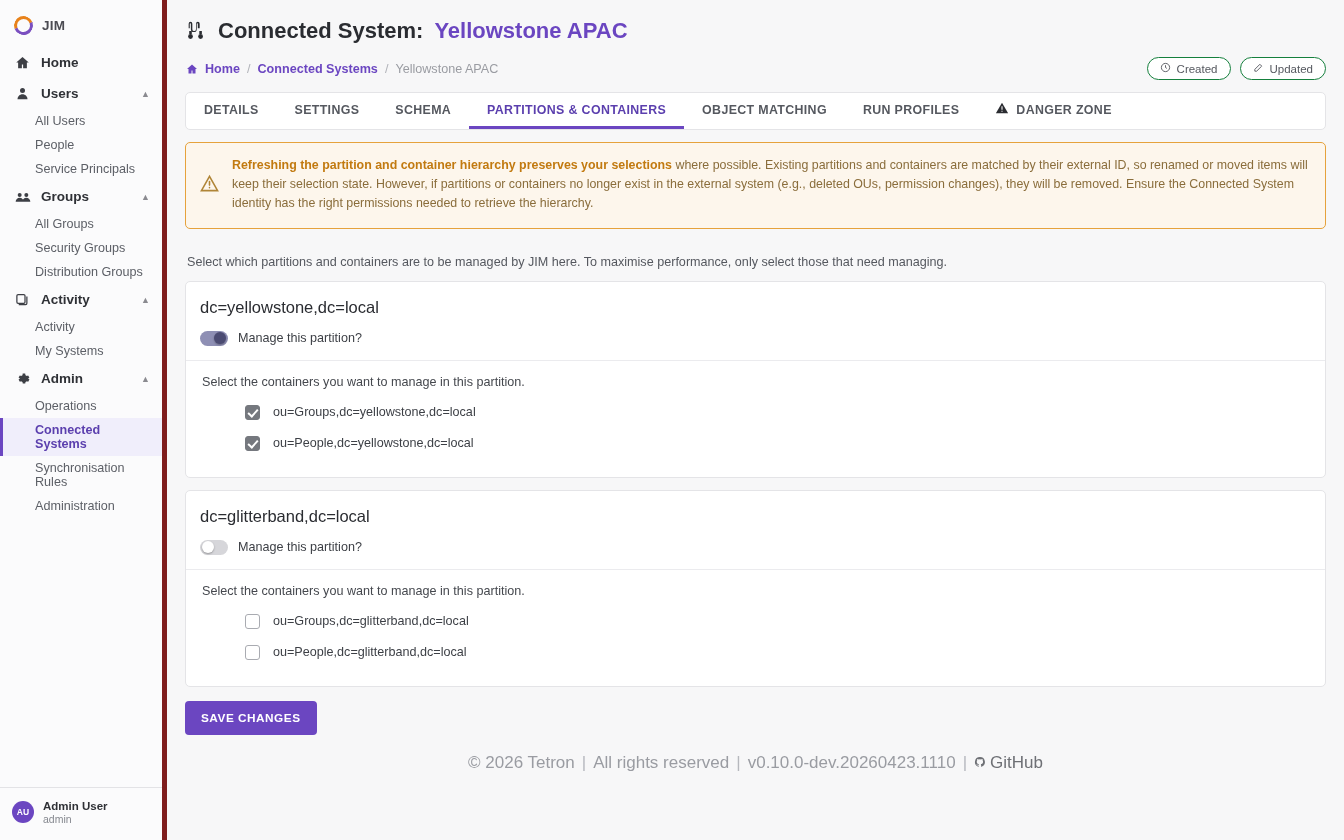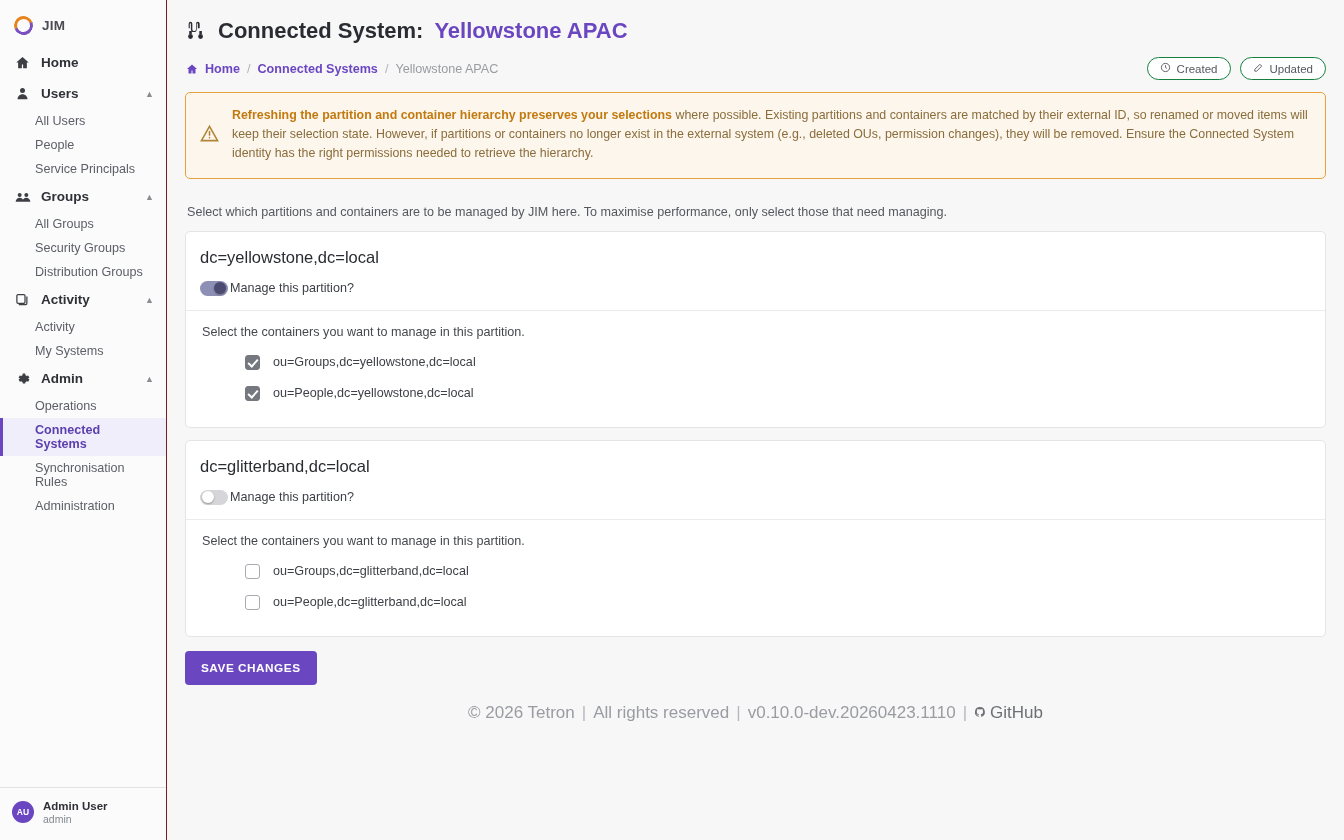--- a/index.html
+++ b/index.html
@@ -12,21 +12,21 @@
     overflow: hidden;
   }
   .app { display: flex; width: 1344px; height: 840px; }
 
   
   .sidebar {
     width: 167px;
     min-width: 167px;
     height: 840px;
     background: #fbfbfc;
-    border-right: 1px solid #7f1d1d;
+    border-right: 5px solid #7f1d1d;
     display: flex;
     flex-direction: column;
     padding-top: 6px;
   }
   .brand {
     display: flex; align-items: center; gap: 9px;
     padding: 10px 14px 12px 14px;
   }
   .brand-logo {
     width: 19px; height: 19px; border-radius: 50%;
@@ -143,21 +143,21 @@
   .helper { font-size: 12.6px; color: #55585f; margin: 26px 0 0 2px; }
 
   .card {
     margin-top: 12px;
     background: #fff;
     border: 1px solid #e4e4e7;
     border-radius: 5px;
   }
   .card-head { padding: 16px 14px 14px 14px; }
   .card-title { font-size: 16.5px; color: #2a2c31; }
-  .toggle-row { display: flex; align-items: center; gap: 2px; margin-top: 14px; }
+  .toggle-row { display: flex; align-items: center; gap: 10px; margin-top: 14px; }
   .switch {
     width: 28px; height: 15px; border-radius: 8px; position: relative;
     background: #d6d6da; cursor: pointer; flex: 0 0 28px;
   }
   .switch.on { background: #8e8fb4; }
   .switch .knob {
     position: absolute; top: 1.5px; left: 1.5px;
     width: 12px; height: 12px; border-radius: 50%;
     background: #fff; box-shadow: 0 1px 2px rgba(0,0,0,.3);
   }
@@ -326,20 +326,37 @@
       <button class="pill">
         <span>
           <svg width="11" height="11" viewBox="0 0 24 24" fill="none" stroke="currentColor" stroke-width="2">
               <path d="M4 20h4L19 9l-4-4L4 16z"></path>
             </svg>
         </span>
         <span>Updated</span>
       </button>
     </div>
 
+    <div class="tabs">
+      <div class="tab">DETAILS</div>
+      <div class="tab">SETTINGS</div>
+      <div class="tab">SCHEMA</div>
+      <div class="tab active">PARTITIONS &amp; CONTAINERS</div>
+      <div class="tab">OBJECT MATCHING</div>
+      <div class="tab">RUN PROFILES</div>
+      <div class="tab">
+        <span class="warn-ico">
+          <svg width="14" height="14" viewBox="0 0 24 24" fill="currentColor">
+              <path d="M12 3 1.5 21h21z"></path>
+              <path d="M11.1 9h1.8v6h-1.8zM11.1 16.5h1.8v1.8h-1.8z" fill="#fff"></path>
+            </svg>
+        </span>
+        <span>DANGER ZONE</span>
+      </div>
+    </div>
 
     <div class="alert">
       <div class="alert-ico">
         <svg width="19" height="19" viewBox="0 0 24 24" fill="none" stroke="currentColor" stroke-width="2">
             <path d="M12 3 1.8 21h20.4z"></path>
             <path d="M12 9.5v4.5M12 17.2v.1" stroke-linecap="round"></path>
           </svg>
       </div>
       <div>
         <div class="alert-text">

